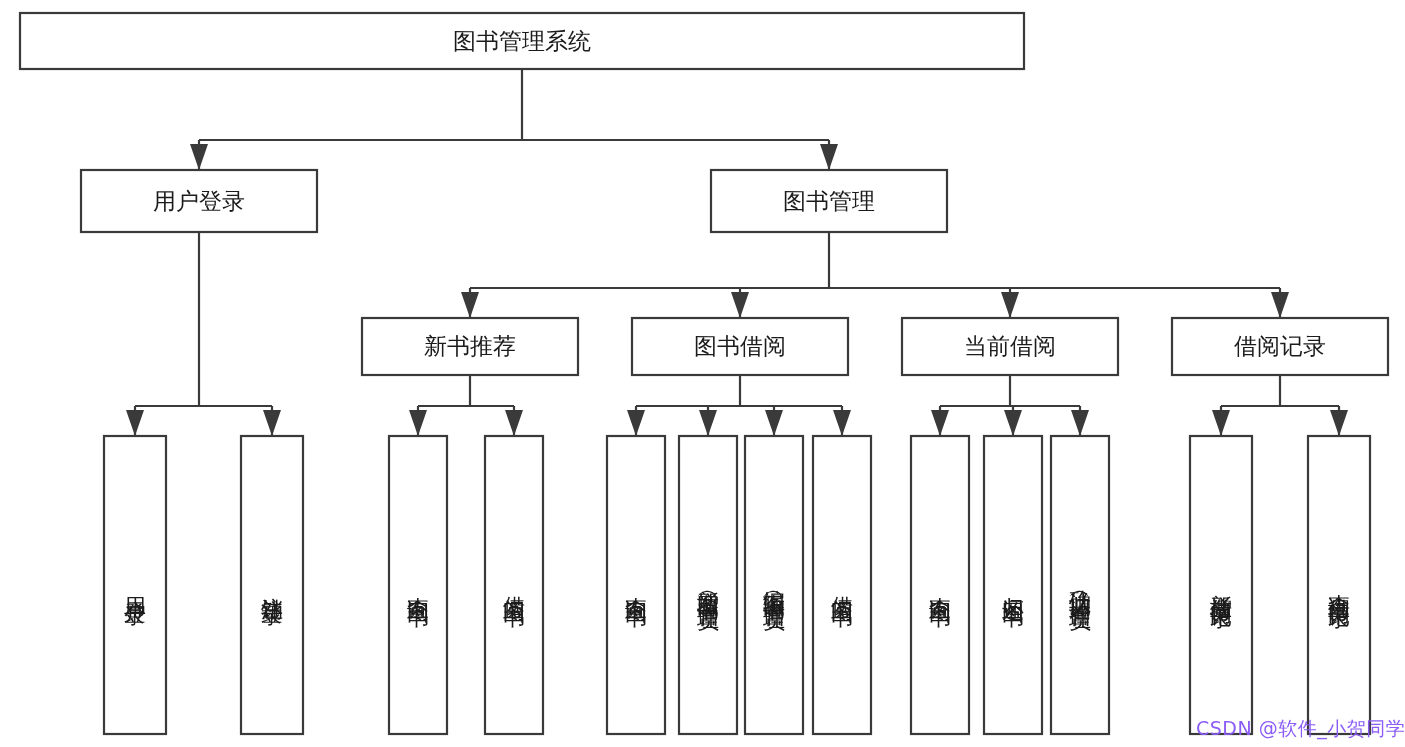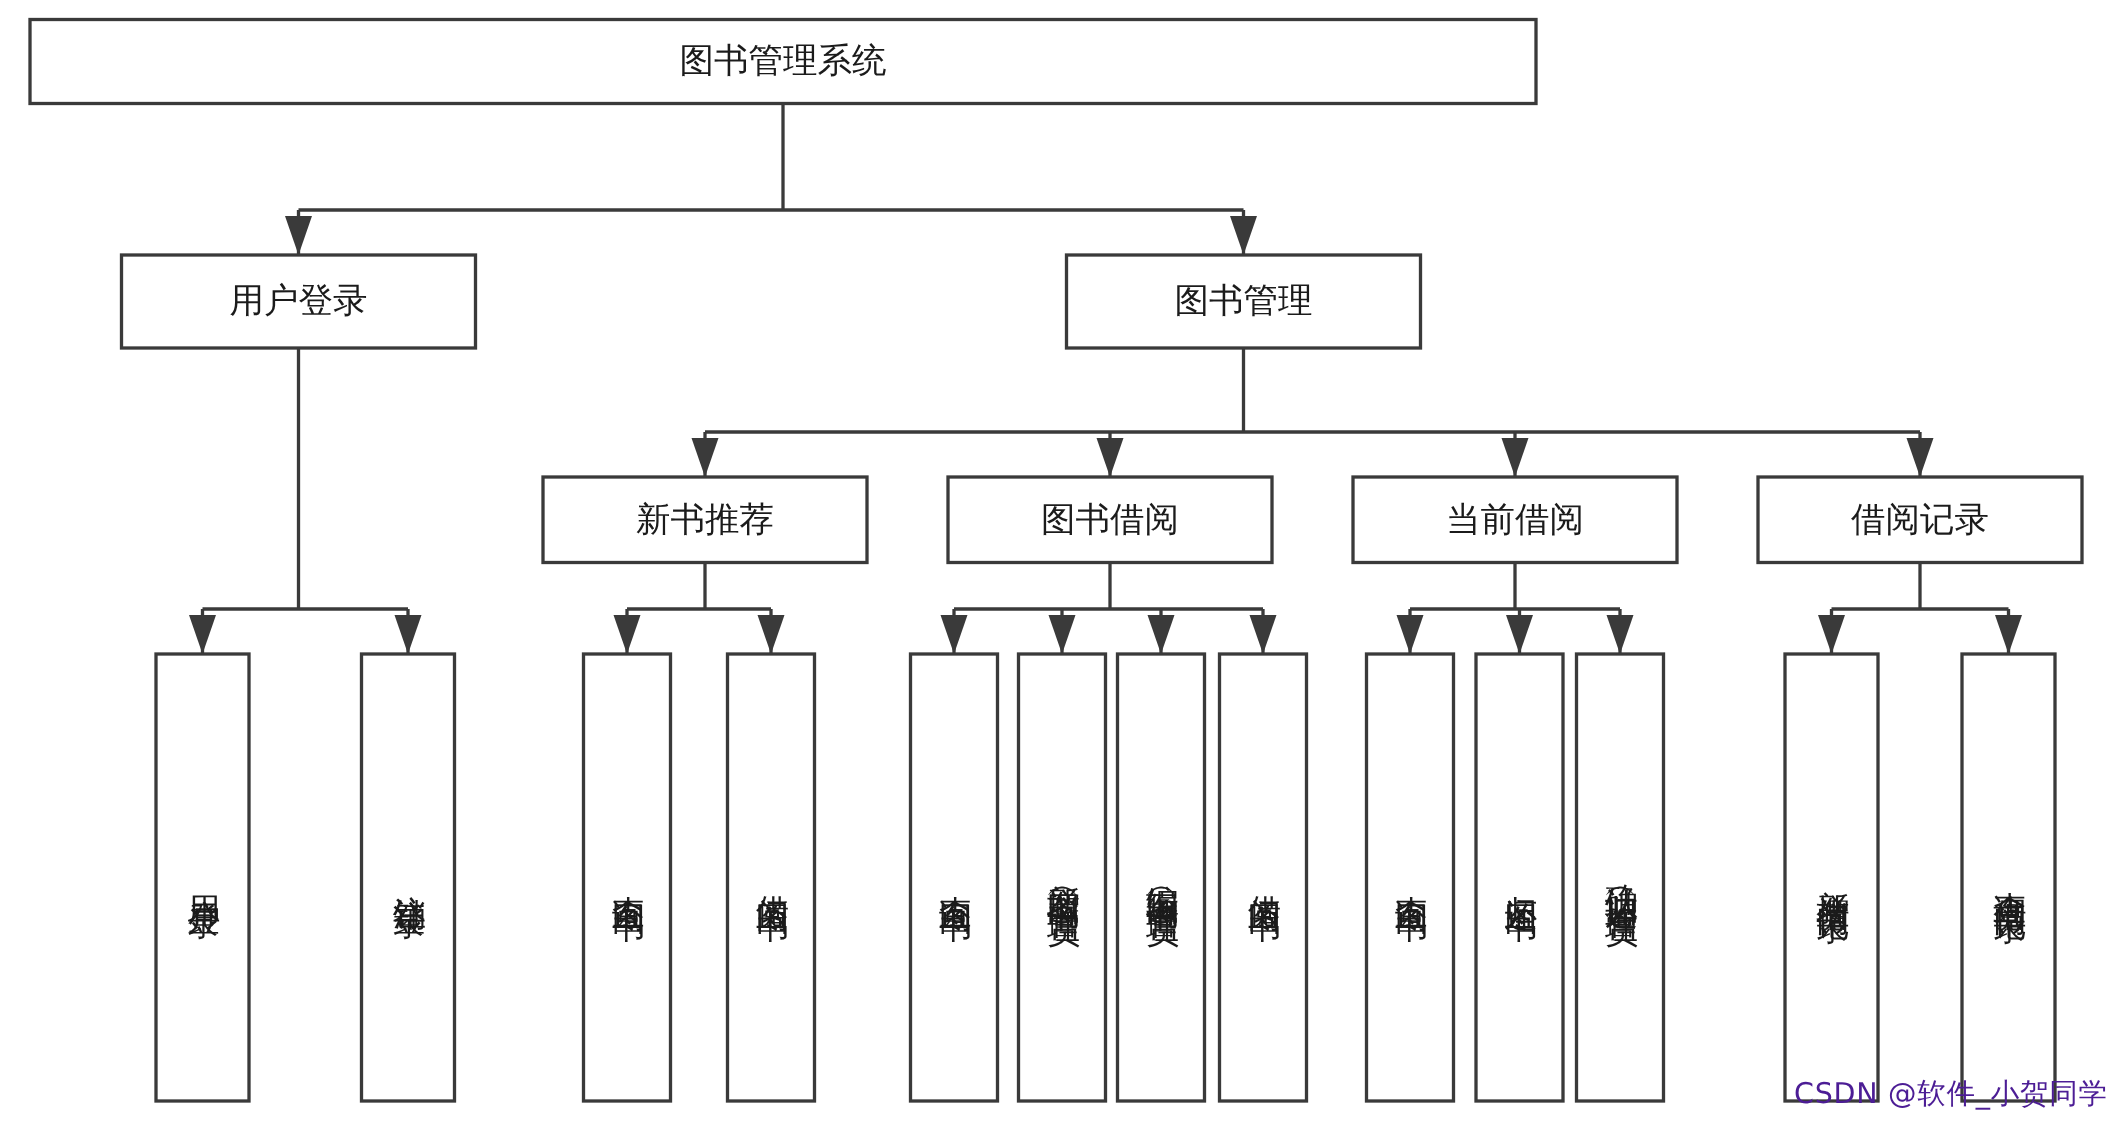--- a/index.html
+++ b/index.html
@@ -59,21 +59,21 @@
     letter-spacing: 3px;
     color: #1b1b1b;
     white-space: nowrap;
     text-align: center;
     pointer-events: none;
   }
   .watermark {
     position: absolute;
     font-family: "DejaVu Sans", "Liberation Sans", sans-serif;
     font-size: 19px;
-    color: #4c1d95;
+    color: #8b5cf6;
     white-space: nowrap;
     letter-spacing: 0.5px;
   }
 </style>
 </head>
 <body>
 
 <div id="diagram-root">
   <svg class="diagram-svg" viewBox="0 0 1405 747">
     <g id="connector-layer">

